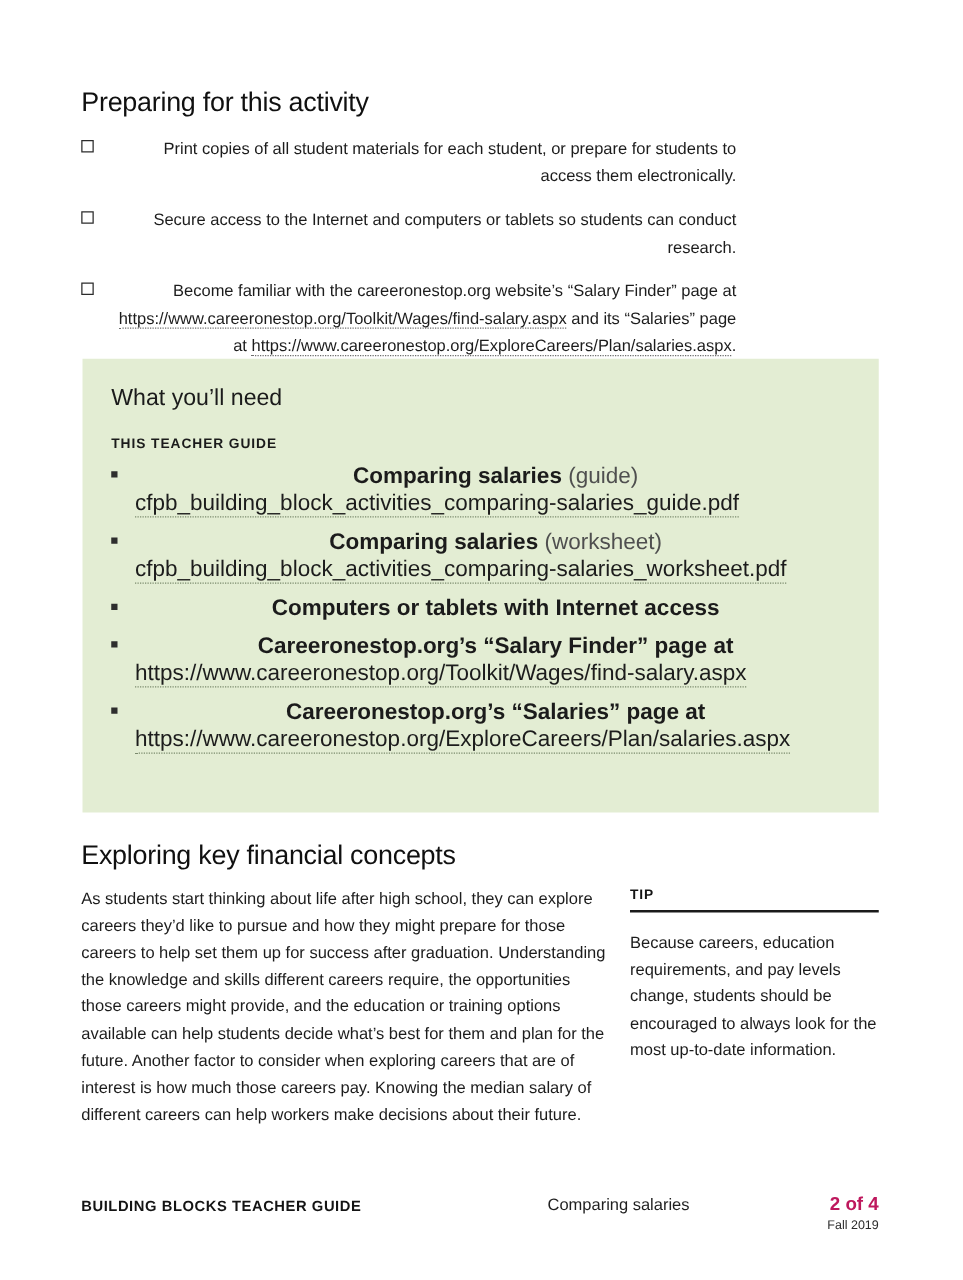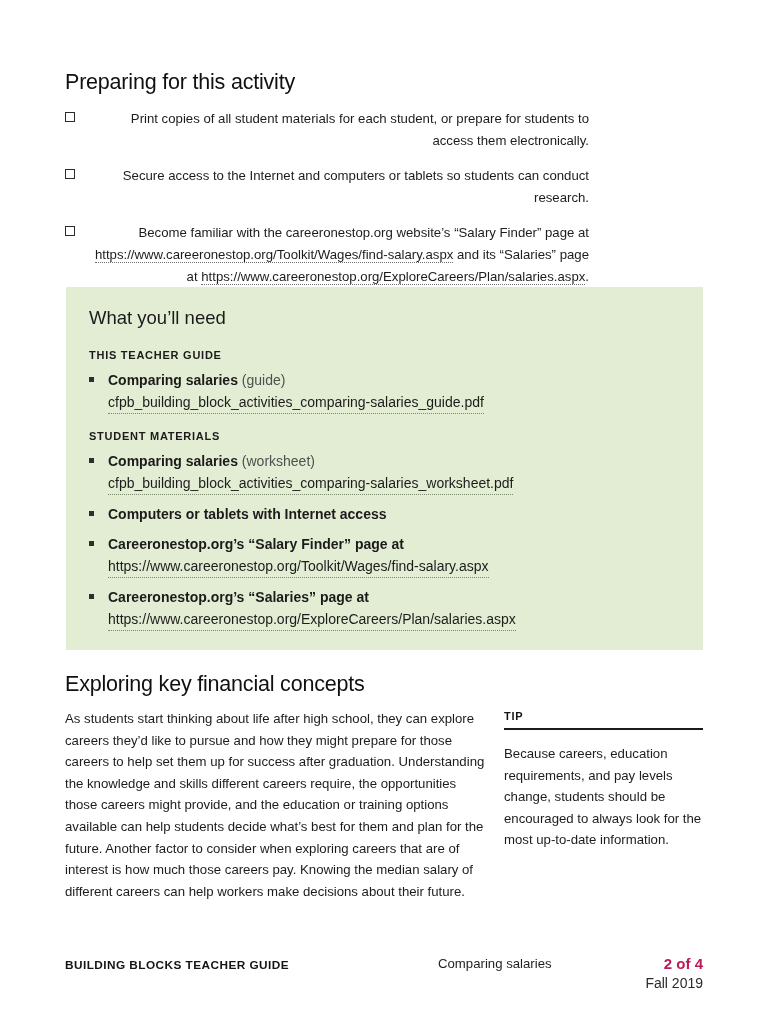--- a/index.html
+++ b/index.html
@@ -106,22 +106,23 @@
   .mat-label.first { margin-top: 0; }
   .mat-list {
     list-style: none;
     margin: 0;
     padding: 0;
   }
   .mat-item {
     position: relative;
     padding-left: 19px;
     margin-bottom: 9px;
-    font-size: 14px;
+    font-size: 18px;
     line-height: 21px;
+    text-align: center;
   }
   .mat-item .sq-bullet {
     position: absolute;
     left: 0;
     top: 7px;
     width: 5px;
     height: 5px;
     background: #2e2e2e;
   }
   .mat-name {
@@ -201,21 +202,21 @@
     top: 955px;
     text-align: right;
   }
   .footer-page {
     font-size: 15px;
     font-weight: 700;
     color: #be185d;
     line-height: 17px;
   }
   .footer-date {
-    font-size: 14px;
+    font-size: 10px;
     font-weight: 400;
     color: #2b2b2b;
     margin-top: 3px;
   }
 </style>
 </head>
 <body>
 
 <div class="page">
 
@@ -247,21 +248,20 @@
 
       <div class="mat-label first">THIS TEACHER GUIDE</div>
       <ul class="mat-list">
         <li class="mat-item">
           <span class="sq-bullet"></span>
           <span class="mat-name">Comparing salaries</span><span class="mat-kind"> (guide)</span>
           <a class="mat-file" href="#">cfpb_building_block_activities_comparing-salaries_guide.pdf</a>
         </li>
       </ul>
 
-      <div class="mat-label">STUDENT MATERIALS</div>
       <ul class="mat-list">
         <li class="mat-item">
           <span class="sq-bullet"></span>
           <span class="mat-name">Comparing salaries</span><span class="mat-kind"> (worksheet)</span>
           <a class="mat-file" href="#">cfpb_building_block_activities_comparing-salaries_worksheet.pdf</a>
         </li>
         <li class="mat-item">
           <span class="sq-bullet"></span>
           <span class="mat-name">Computers or tablets with Internet access</span>
         </li>

